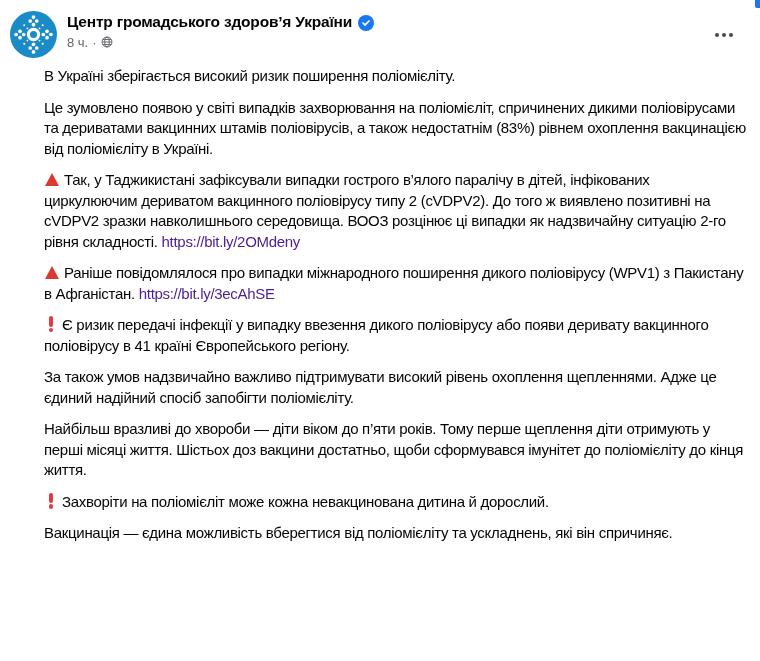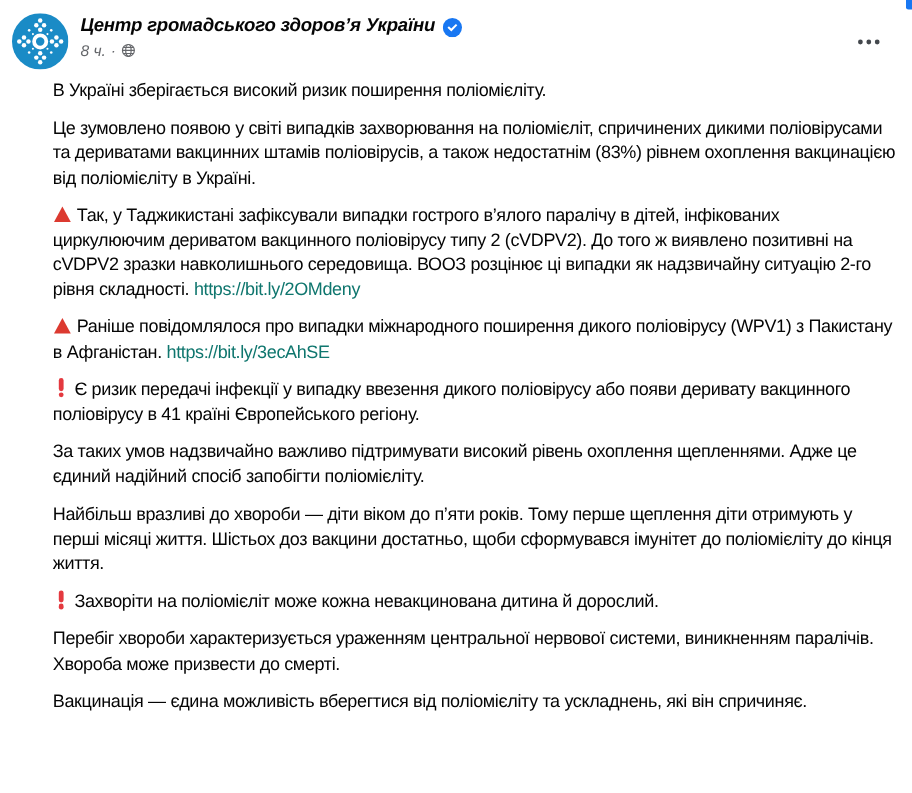--- a/index.html
+++ b/index.html
@@ -17,21 +17,21 @@
   .post-header {
     display: flex; align-items: flex-start;
     padding: 11px 16px 4px 10px;
     position: relative;
   }
   .avatar {
     width: 47px; height: 47px; border-radius: 50%;
     flex: 0 0 47px; cursor: pointer;
   }
   .avatar svg { display: block; }
-  .header-text { margin-left: 10px; padding-top: 2px; font-style: italic; }
+  .header-text { margin-left: 10px; padding-top: 2px; }
   .name-row { display: flex; align-items: center; gap: 6px; }
   .page-name {
     font-size: 15.5px; font-weight: 700; color: #050505;
     letter-spacing: -0.2px; cursor: pointer;
   }
   .verified { display: inline-flex; margin-top: 1px; }
   .meta-row {
     display: flex; align-items: flex-start; gap: 4px;
     margin-top: 4px; color: #65676b; font-size: 13px;
   }
@@ -51,21 +51,21 @@
     position: absolute; top: -2px; right: -2px;
     width: 7px; height: 10px; background: #1877f2; border-radius: 2px;
   }
 
   
   .post-body { padding: 4px 14px 0 12px; }
   .post-body p {
     font-size: 15px; line-height: 20.5px; letter-spacing: -0.3px;
     margin-bottom: 11px; color: #050505; margin-left: 32px;
   }
-  a.link { color: #0f766e; text-decoration: none; cursor: pointer; }
+  a.link { color: #4c1d95; text-decoration: none; cursor: pointer; }
 
   
   .tri {
     display: inline-block; width: 0; height: 0;
     border-left: 7.5px solid transparent;
     border-right: 7.5px solid transparent;
     border-bottom: 13px solid #dc3a30;
     margin: 0 5px -1px 1px;
   }
   
@@ -156,21 +156,20 @@
   </div>
 
   <div class="post-body">
     <p><span>В Україні зберігається високий ризик поширення поліомієліту.</span></p>
     <p><span>Це зумовлено появою у світі випадків захворювання на поліомієліт, спричинених дикими поліовірусами та дериватами вакцинних штамів поліовірусів, а також недостатнім (83%) рівнем охоплення вакцинацією від поліомієліту в Україні.</span></p>
     <p><span class="tri"></span><span>Так, у Таджикистані зафіксували випадки гострого в’ялого паралічу в дітей, інфікованих циркулюючим дериватом вакцинного поліовірусу типу 2 (cVDPV2). До того ж виявлено позитивні на cVDPV2 зразки навколишнього середовища. ВООЗ розцінює ці випадки як надзвичайну ситуацію 2-го рівня складності.</span>
       <a class="link" href="#">https://bit.ly/2OMdeny</a></p>
     <p><span class="tri"></span><span>Раніше повідомлялося про випадки міжнародного поширення дикого поліовірусу (WPV1) з Пакистану в Афганістан.</span>
       <a class="link" href="#">https://bit.ly/3ecAhSE</a></p>
     <p><span class="excl"></span><span>Є ризик передачі інфекції у випадку ввезення дикого поліовірусу або появи деривату вакцинного поліовірусу в 41 країні Європейського регіону.</span></p>
-    <p><span>За таких умов надзвичайно важливо підтримувати високий рівень охоплення щепленнями. Адже це єдиний надійний спосіб запобігти поліомієліту.</span></p>
+    <p><span>За також умов надзвичайно важливо підтримувати високий рівень охоплення щепленнями. Адже це єдиний надійний спосіб запобігти поліомієліту.</span></p>
     <p><span>Найбільш вразливі до хвороби — діти віком до п’яти років. Тому перше щеплення діти отримують у перші місяці життя. Шістьох доз вакцини достатньо, щоби сформувався імунітет до поліомієліту до кінця життя.</span></p>
     <p><span class="excl"></span><span>Захворіти на поліомієліт може кожна невакцинована дитина й дорослий.</span></p>
-    <p><span>Перебіг хвороби характеризується ураженням центральної нервової системи, виникненням паралічів. Хвороба може призвести до смерті.</span></p>
     <p><span>Вакцинація — єдина можливість вберегтися від поліомієліту та ускладнень, які він спричиняє.</span></p>
   </div>
 
   <div class="corner-fragment"></div>
 </div>
 
 </body></html>

